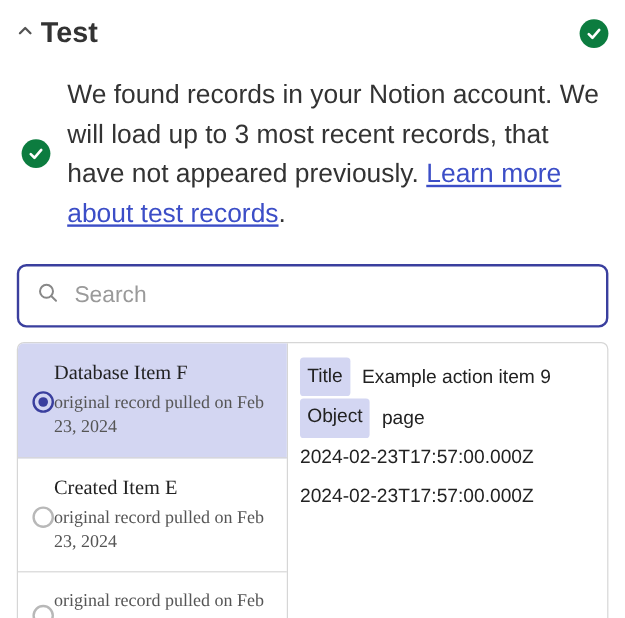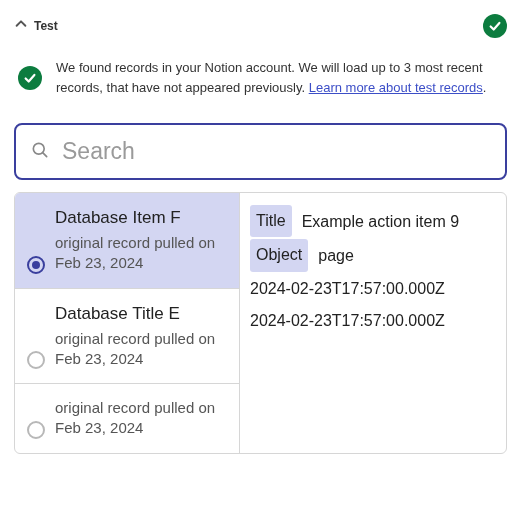--- a/index.html
+++ b/index.html
@@ -22,40 +22,40 @@
     display: flex;
     align-items: center;
     gap: 6px;
   }
   .chevron {
     width: 14px; height: 14px;
     color: #555;
   }
   .header-title {
     font-weight: 700;
-    font-size: 12px;
+    font-size: 24px;
   }
   .check-badge {
     width: 24px; height: 24px;
     border-radius: 50%;
     background: #0c7c3f;
     display: flex;
     align-items: center;
     justify-content: center;
     flex-shrink: 0;
   }
   .check-badge svg { width: 14px; height: 14px; }
   .info-row {
     display: flex;
     align-items: center;
     gap: 14px;
     padding: 8px 4px 16px 8px;
   }
   .info-text {
-    font-size: 13px;
+    font-size: 22px;
     line-height: 1.5;
     color: #333;
   }
   .info-link {
     color: #3c4ec7;
     text-decoration: underline;
     cursor: pointer;
   }
   .search-box {
     border: 2px solid #3a3f9e;
@@ -63,46 +63,47 @@
     display: flex;
     align-items: center;
     padding: 12px 14px;
     gap: 10px;
     margin: 10px 4px 12px 4px;
   }
   .search-icon { width: 20px; height: 20px; color: #888; flex-shrink:0; }
   .search-input {
     border: none;
     outline: none;
-    font-size: 23px;
+    font-size: 19px;
     color: #0f172a;
     width: 100%;
     background: transparent;
   }
   .search-input::placeholder { color: #9a9a9a; }
   .panel {
     display: flex;
     border: 1px solid #d6d6d6;
     border-radius: 6px;
     margin: 4px;
     overflow: hidden;
   }
   .list {
     width: 225px;
     border-right: 1px solid #d6d6d6;
     display: flex;
     flex-direction: column;
   }
   .item {
     display: flex;
-    align-items: flex-end;
-    gap: 10px;
+    align-items: center;
+    gap: 0;
     padding: 14px 10px 14px 12px;
     border-bottom: 1px solid #d6d6d6;
     cursor: pointer;
+    font-family: Liberation Serif, serif;
   }
   .item:last-child { border-bottom: none; }
   .item.selected { background: #d3d6f2; }
   .radio {
     width: 18px; height: 18px;
     border: 2px solid #b8b8b8;
     border-radius: 50%;
     margin-top: 4px;
     flex-shrink: 0;
     display: flex;
@@ -184,21 +185,21 @@
             <span class="radio-dot"></span>
           </span>
         <div class="item-text">
           <div class="item-title">Database Item F</div>
           <div class="item-sub">original record pulled on Feb 23, 2024</div>
         </div>
       </div>
       <div class="item">
         <span class="radio"></span>
         <div class="item-text">
-          <div class="item-title">Database Title E</div>
+          <div class="item-title">Created Item E</div>
           <div class="item-sub">original record pulled on Feb 23, 2024</div>
         </div>
       </div>
       <div class="item">
         <span class="radio"></span>
         <div class="item-text">
           <div class="item-sub">original record pulled on Feb 23, 2024</div>
         </div>
       </div>
     </div>

